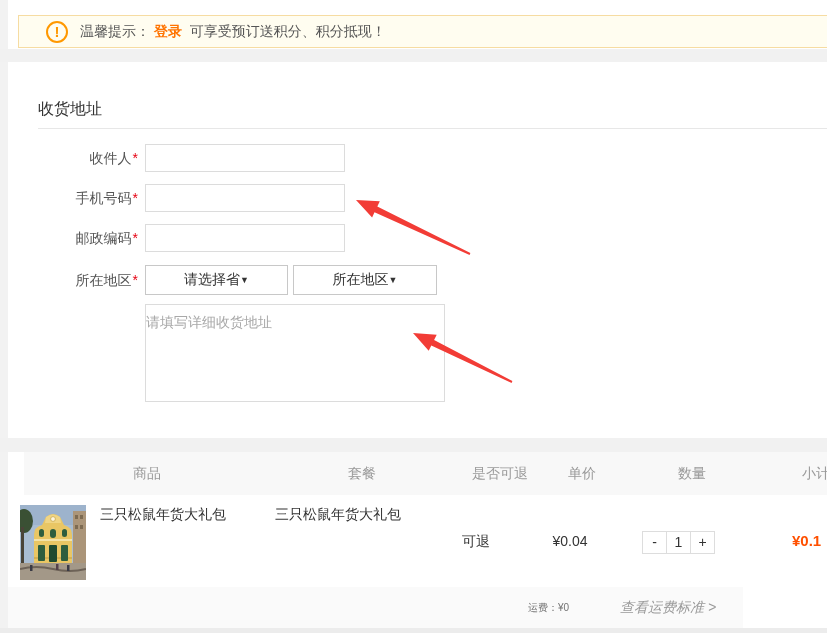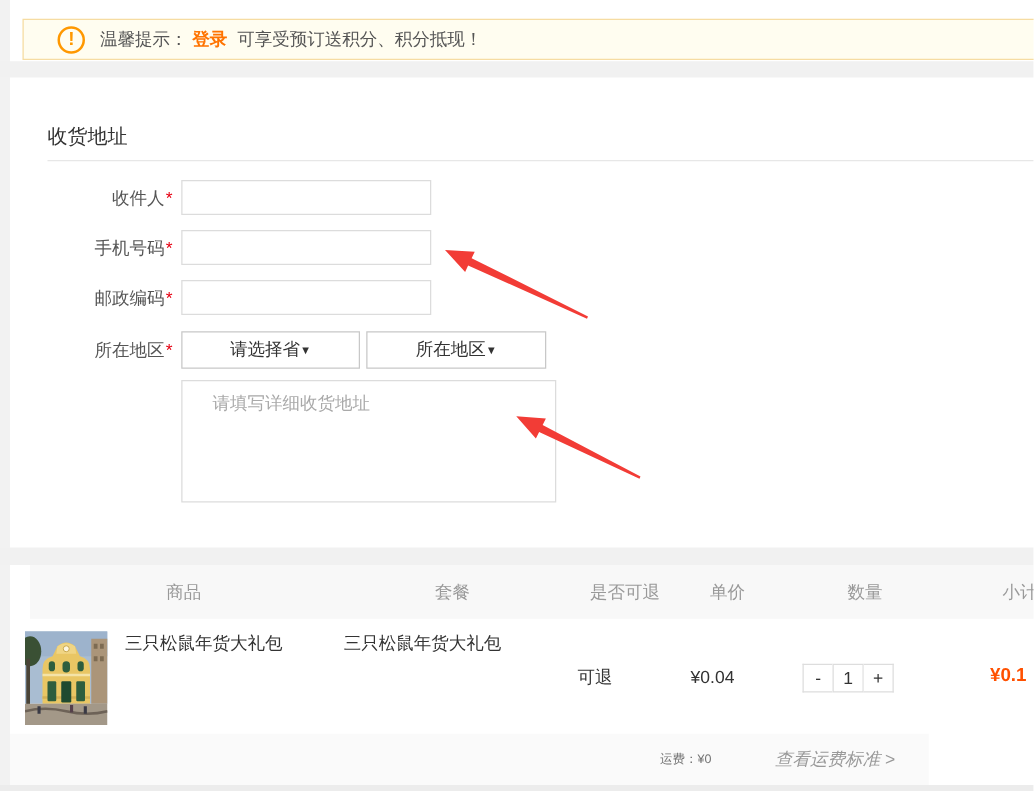--- a/index.html
+++ b/index.html
@@ -37,21 +37,21 @@
 
   .select-box { position:absolute; top:265px; height:30px; border:1px solid #c8c8c8; background:#fff;
                 display:flex; align-items:center; justify-content:center;
                 font-size:14px; color:#333; padding:0 9px; cursor:pointer; }
   .select-province { left:145px; width:143px; }
   .select-city { left:293px; width:144px; }
   .chevron { font-size:9px; color:#333; }
 
   .detail-textarea { position:absolute; left:145px; top:304px; width:300px; height:98px;
                      border:1px solid #dcdcdc; background:#fff; font-size:14px; color:#333;
-                     padding:9px 24px; resize:none; outline:none;
+                     padding:9px 0; resize:none; outline:none;
                      font-family:"Liberation Sans","DejaVu Sans",sans-serif; }
   .detail-textarea::placeholder { color:#a9a9a9; opacity:1; }
 
   .arrows-overlay { position:absolute; left:0; top:0; width:827px; height:633px; pointer-events:none; z-index:30; }
 
   
   .table-header { position:absolute; left:24px; top:452px; width:819px; height:43px; background:#f8f8f8; }
   .th { position:absolute; top:0; line-height:43px; font-size:14px; color:#999;
         transform:translateX(-50%); white-space:nowrap; }
   .th-product { left:123px; } .th-package { left:338px; } .th-refundable { left:476px; }

